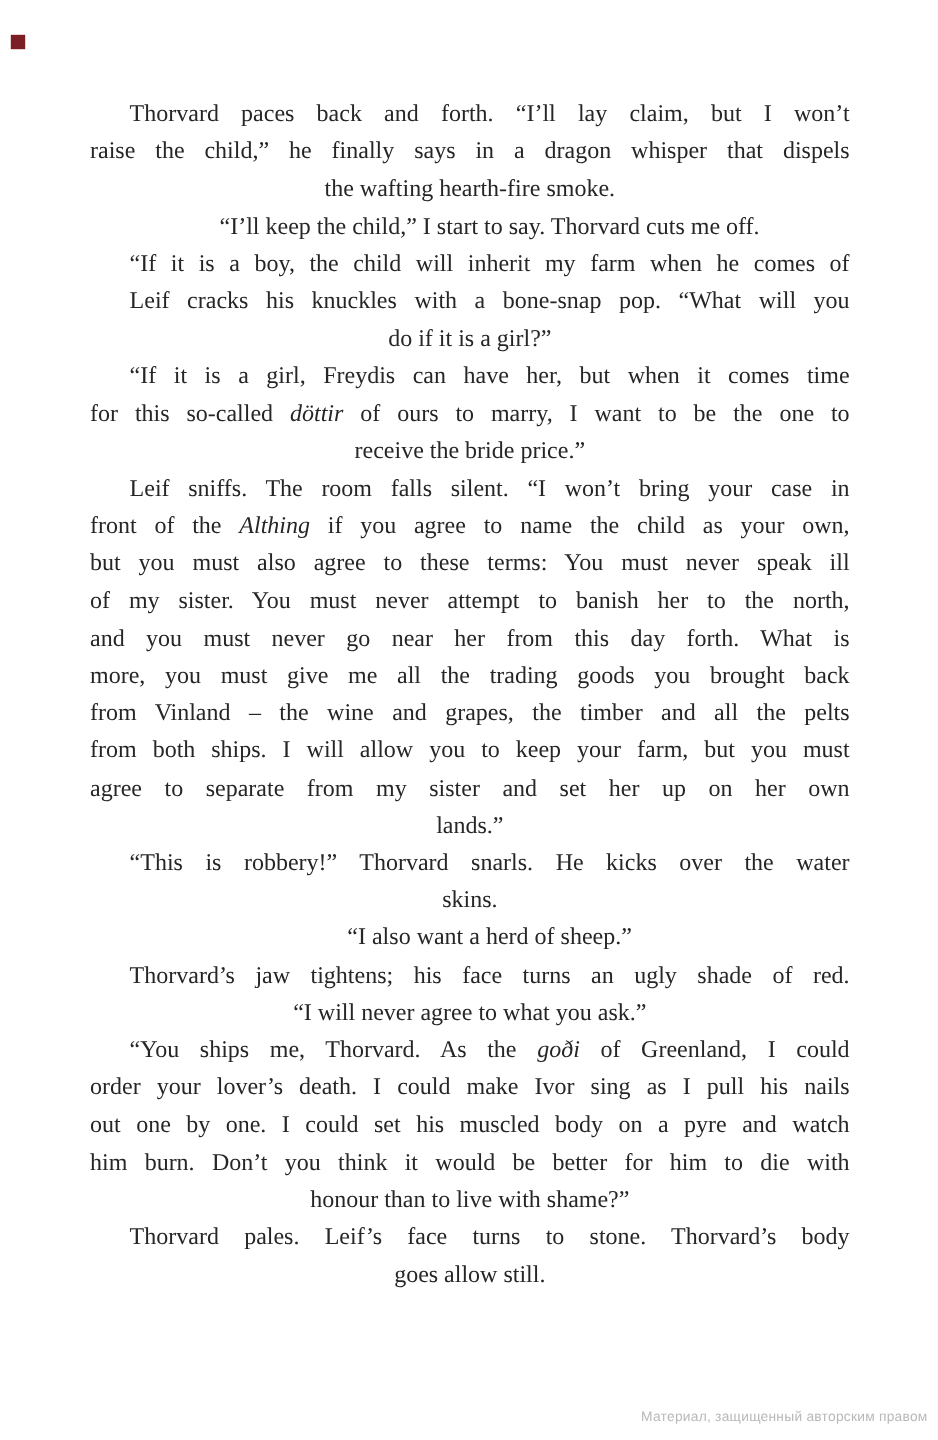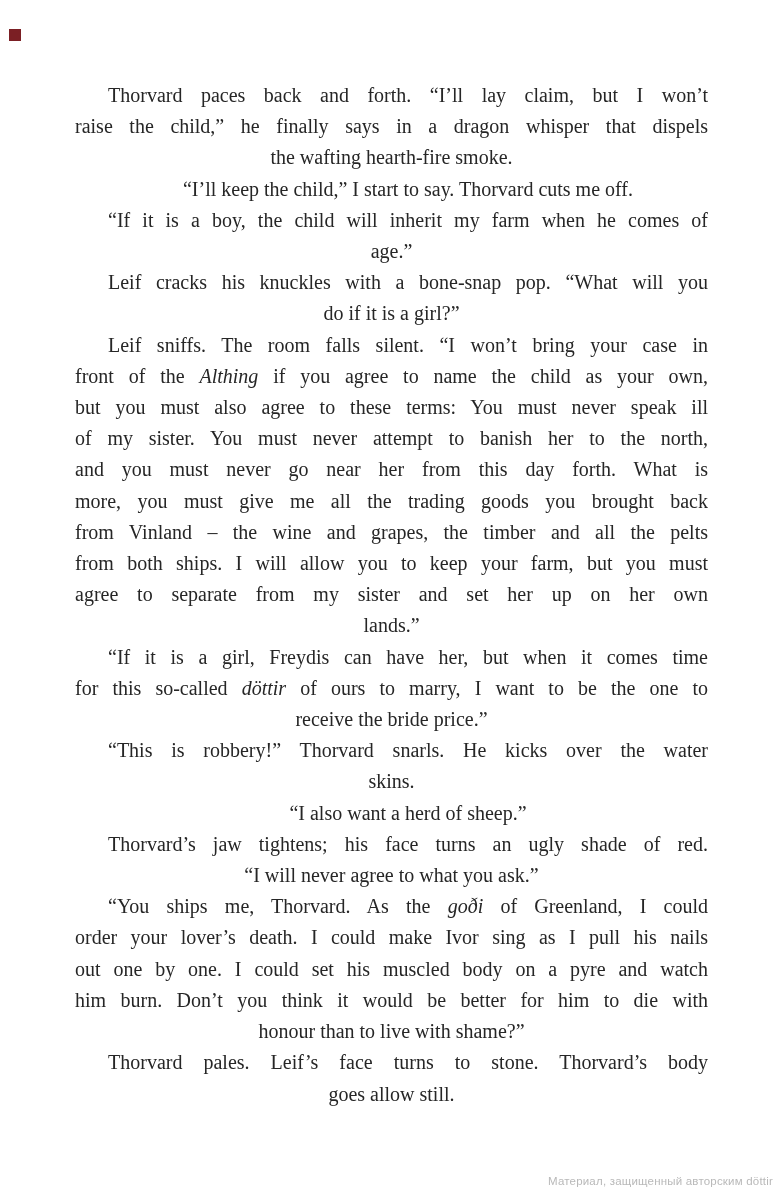--- a/index.html
+++ b/index.html
@@ -50,42 +50,41 @@
       <div class="para">
         <div class="line jl ind"><span>Thorvard paces back and forth. “I’ll lay claim, but I won’t</span></div>
         <div class="line jl"><span>raise the child,” he finally says in a dragon whisper that dispels</span></div>
         <div class="line"><span>the wafting hearth-fire smoke.</span></div>
       </div>
       <div class="para">
         <div class="line ind"><span>“I’ll keep the child,” I start to say. Thorvard cuts me off.</span></div>
       </div>
       <div class="para">
         <div class="line jl ind"><span>“If it is a boy, the child will inherit my farm when he comes of</span></div>
-        <div class="line"><span>age.”</span></div>
       </div>
       <div class="para">
         <div class="line jl ind"><span>Leif cracks his knuckles with a bone-snap pop. “What will you</span></div>
         <div class="line"><span>do if it is a girl?”</span></div>
+      </div>
+      <div class="para">
+        <div class="line jl ind"><span>“If it is a girl, Freydis can have her, but when it comes time</span></div>
+        <div class="line jl"><span>for this so-called </span><span class="it">döttir</span><span> of ours to marry, I want to be the one to</span></div>
+        <div class="line"><span>receive the bride price.”</span></div>
       </div>
       <div class="para">
         <div class="line jl ind"><span>Leif sniffs. The room falls silent. “I won’t bring your case in</span></div>
         <div class="line jl"><span>front of the </span><span class="it">Althing</span><span> if you agree to name the child as your own,</span></div>
         <div class="line jl"><span>but you must also agree to these terms: You must never speak ill</span></div>
         <div class="line jl"><span>of my sister. You must never attempt to banish her to the north,</span></div>
         <div class="line jl"><span>and you must never go near her from this day forth. What is</span></div>
         <div class="line jl"><span>more, you must give me all the trading goods you brought back</span></div>
         <div class="line jl"><span>from Vinland – the wine and grapes, the timber and all the pelts</span></div>
         <div class="line jl"><span>from both ships. I will allow you to keep your farm, but you must</span></div>
         <div class="line jl"><span>agree to separate from my sister and set her up on her own</span></div>
         <div class="line"><span>lands.”</span></div>
-      </div>
-      <div class="para">
-        <div class="line jl ind"><span>“If it is a girl, Freydis can have her, but when it comes time</span></div>
-        <div class="line jl"><span>for this so-called </span><span class="it">döttir</span><span> of ours to marry, I want to be the one to</span></div>
-        <div class="line"><span>receive the bride price.”</span></div>
       </div>
       <div class="para">
         <div class="line jl ind"><span>“This is robbery!” Thorvard snarls. He kicks over the water</span></div>
         <div class="line"><span>skins.</span></div>
       </div>
       <div class="para">
         <div class="line ind"><span>“I also want a herd of sheep.”</span></div>
       </div>
       <div class="para">
         <div class="line jl ind"><span>Thorvard’s jaw tightens; his face turns an ugly shade of red.</span></div>
@@ -96,14 +95,14 @@
         <div class="line jl"><span>order your lover’s death. I could make Ivor sing as I pull his nails</span></div>
         <div class="line jl"><span>out one by one. I could set his muscled body on a pyre and watch</span></div>
         <div class="line jl"><span>him burn. Don’t you think it would be better for him to die with</span></div>
         <div class="line"><span>honour than to live with shame?”</span></div>
       </div>
       <div class="para">
         <div class="line jl ind"><span>Thorvard pales. Leif’s face turns to stone. Thorvard’s body</span></div>
         <div class="line"><span>goes allow still.</span></div>
       </div>
     </div>
-  <div class="watermark" style="color: rgb(185, 185, 185);">Материал, защищенный авторским döttir</div>
+  <div class="watermark" style="color: rgb(185, 185, 185);">Материал, защищенный авторским правом</div>
 </div>
 
 </body></html>

